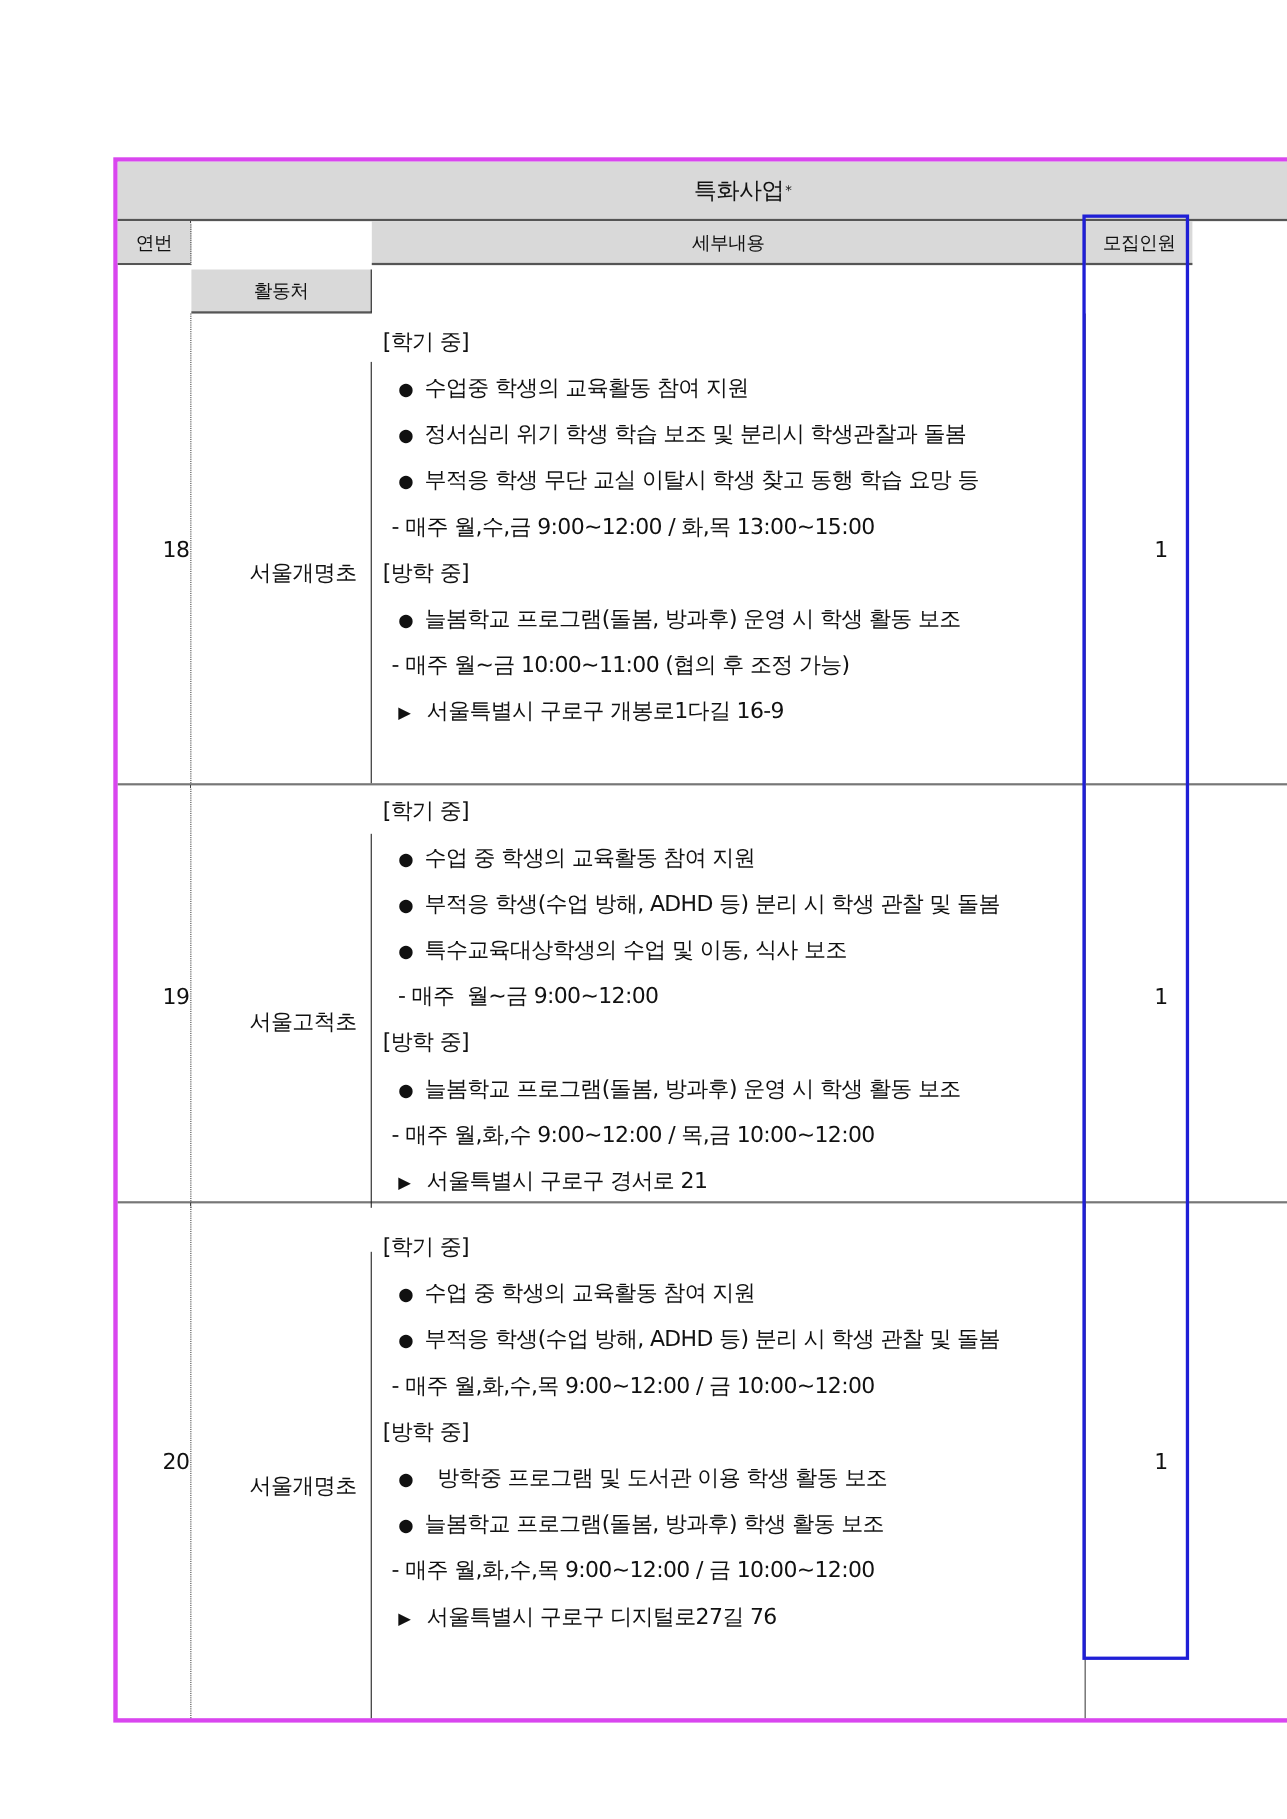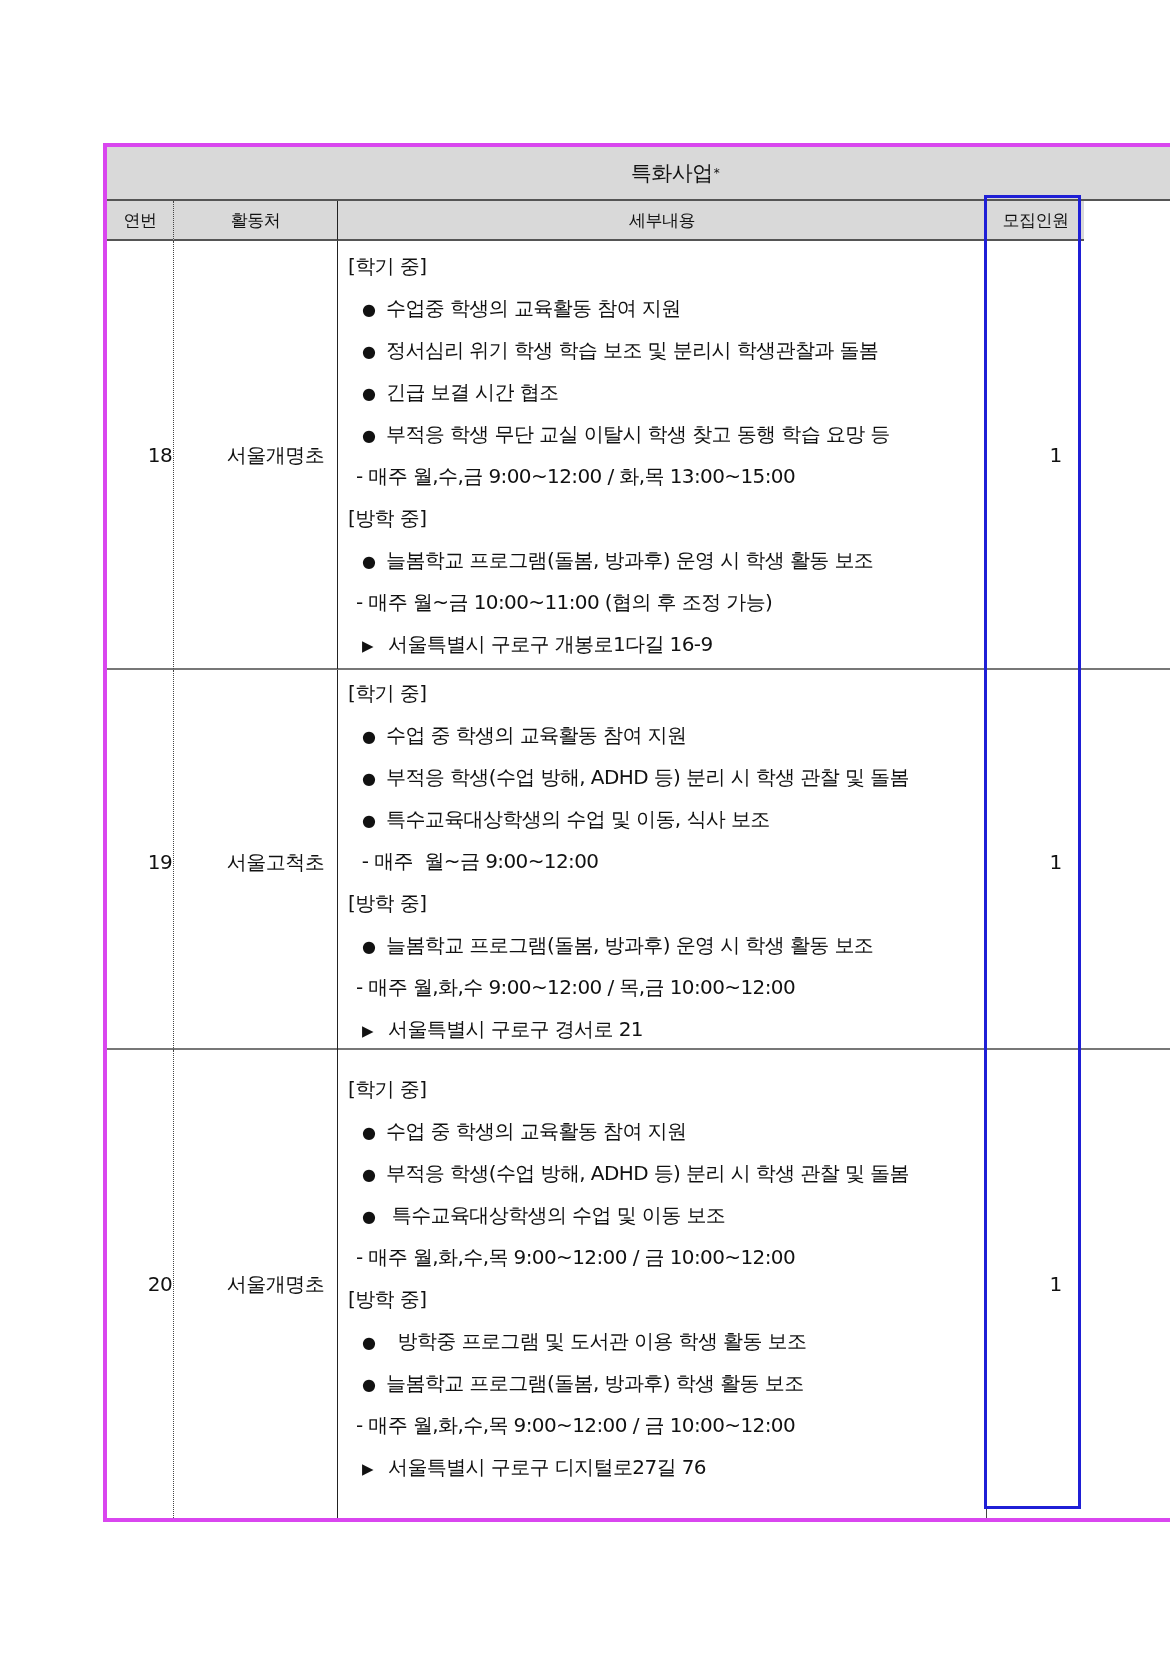--- a/index.html
+++ b/index.html
@@ -17,21 +17,21 @@
     display: flex; align-items: center; justify-content: center;
     font-size: 21px; letter-spacing: -0.5px;
   }
   .title-row sup { font-size: 12px; vertical-align: 8px; margin-left: 1px; }
   .grid { display: grid; grid-template-columns: 67px 164px 649px 97px; }
   .hdr {
     height: 38px; background: #d9d9d9; display: flex; align-items: center; justify-content: center;
     font-size: 17px; border-bottom: 2px solid #555; letter-spacing: -0.5px;
   }
   .c1 { border-right: 1px dotted #444; }
-  .c2 { border-right: 1.5px solid #222; }
+  .c2 { border-right: 1.5px solid #222; margin-top: 44px; }
   .c3 { border-right: 1px solid #444; }
   .cell-center {
     display: flex; align-items: center; justify-content: center;
     font-size: 20px; letter-spacing: -0.5px; padding-left: 40px;
   }
   .row-sep { border-bottom: 2px solid #777; }
   .detail {
     padding: 4px 8px 4px 10px; font-size: 20px; letter-spacing: -0.6px; box-sizing: border-box;
   }
   .line { height: 42px; line-height: 42px; white-space: nowrap; }
@@ -61,21 +61,20 @@
     <div class="hdr">모집인원</div>
   </div>
   <div id="rows">
       <div class="grid row-sep" style="height: 427px;">
         <div class="cell-center c1">18</div>
         <div class="cell-center c2">서울개명초</div>
         <div class="detail c3" style="padding-top: 4px;">
           <div class="line sec"><span style="white-space: pre;">[학기 중]</span></div>
           <div class="line bul"><span class="dot">●</span><span style="white-space: pre;">수업중 학생의 교육활동 참여 지원</span></div>
           <div class="line bul"><span class="dot">●</span><span style="white-space: pre;">정서심리 위기 학생 학습 보조 및 분리시 학생관찰과 돌봄</span></div>
-          <div class="line bul"><span class="dot">●</span><span style="white-space: pre;">긴급 보결 시간 협조</span></div>
           <div class="line bul"><span class="dot">●</span><span style="white-space: pre; text-align: center;">부적응 학생 무단 교실 이탈시 학생 찾고 동행 학습 요망 등</span></div>
           <div class="line dash"><span style="white-space: pre;">- 매주 월,수,금 9:00~12:00 / 화,목 13:00~15:00</span></div>
           <div class="line sec"><span style="white-space: pre;">[방학 중]</span></div>
           <div class="line bul"><span class="dot">●</span><span style="white-space: pre;">늘봄학교 프로그램(돌봄, 방과후) 운영 시 학생 활동 보조</span></div>
           <div class="line dash"><span style="white-space: pre;">- 매주 월~금 10:00~11:00 (협의 후 조정 가능)</span></div>
           <div class="line addr"><span class="tri">▶</span><span style="white-space: pre;">서울특별시 구로구 개봉로1다길 16-9</span></div>
         </div>
         <div class="cell-center">1</div>
       </div>
       <div class="grid row-sep" style="height: 378px;">
@@ -94,21 +93,20 @@
         </div>
         <div class="cell-center">1</div>
       </div>
       <div class="grid" style="height: 468px;">
         <div class="cell-center c1">20</div>
         <div class="cell-center c2">서울개명초</div>
         <div class="detail c3" style="padding-top: 18px;">
           <div class="line sec"><span style="white-space: pre;">[학기 중]</span></div>
           <div class="line bul"><span class="dot">●</span><span style="white-space: pre;">수업 중 학생의 교육활동 참여 지원</span></div>
           <div class="line bul"><span class="dot">●</span><span style="white-space: pre;">부적응 학생(수업 방해, ADHD 등) 분리 시 학생 관찰 및 돌봄</span></div>
-          <div class="line bul"><span class="dot">●</span><span style="white-space: pre;"> 특수교육대상학생의 수업 및 이동 보조</span></div>
           <div class="line dash"><span style="white-space: pre;">- 매주 월,화,수,목 9:00~12:00 / 금 10:00~12:00</span></div>
           <div class="line sec"><span style="white-space: pre;">[방학 중]</span></div>
           <div class="line bul"><span class="dot">●</span><span style="white-space: pre;">  방학중 프로그램 및 도서관 이용 학생 활동 보조</span></div>
           <div class="line bul"><span class="dot">●</span><span style="white-space: pre;">늘봄학교 프로그램(돌봄, 방과후) 학생 활동 보조</span></div>
           <div class="line dash"><span style="white-space: pre;">- 매주 월,화,수,목 9:00~12:00 / 금 10:00~12:00</span></div>
           <div class="line addr"><span class="tri">▶</span><span style="white-space: pre;">서울특별시 구로구 디지털로27길 76</span></div>
         </div>
         <div class="cell-center">1</div>
       </div>
     </div>

